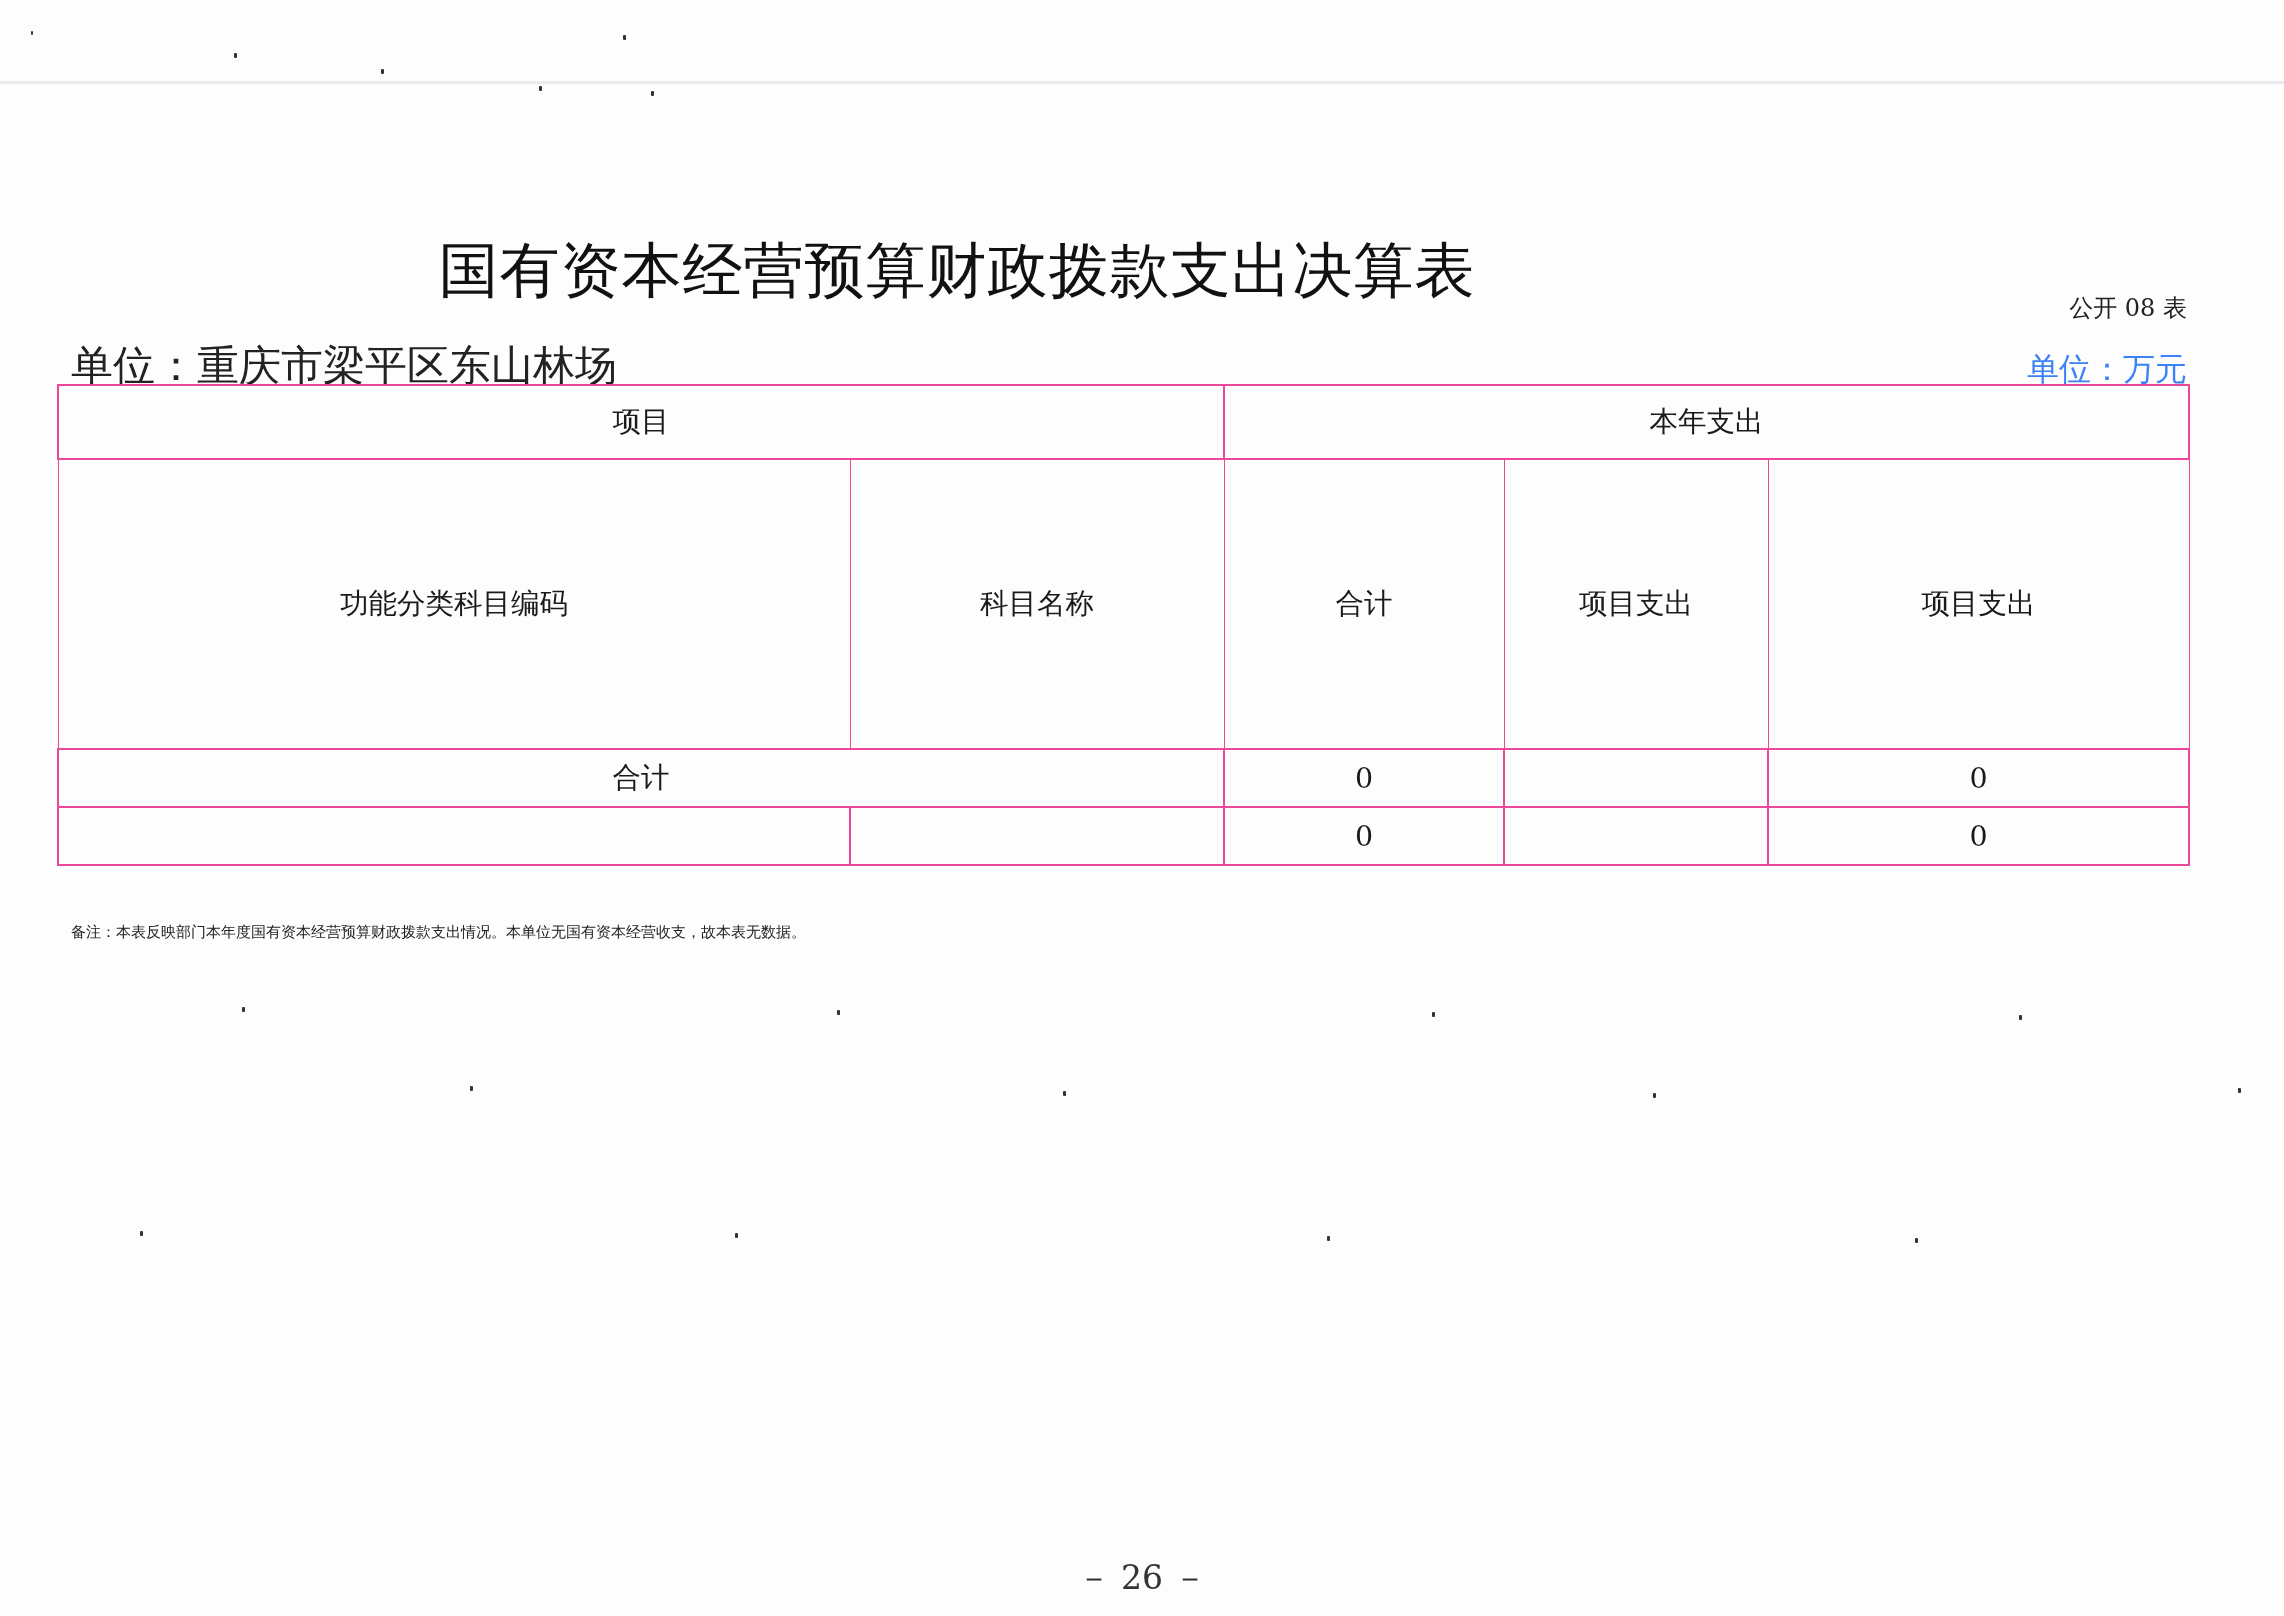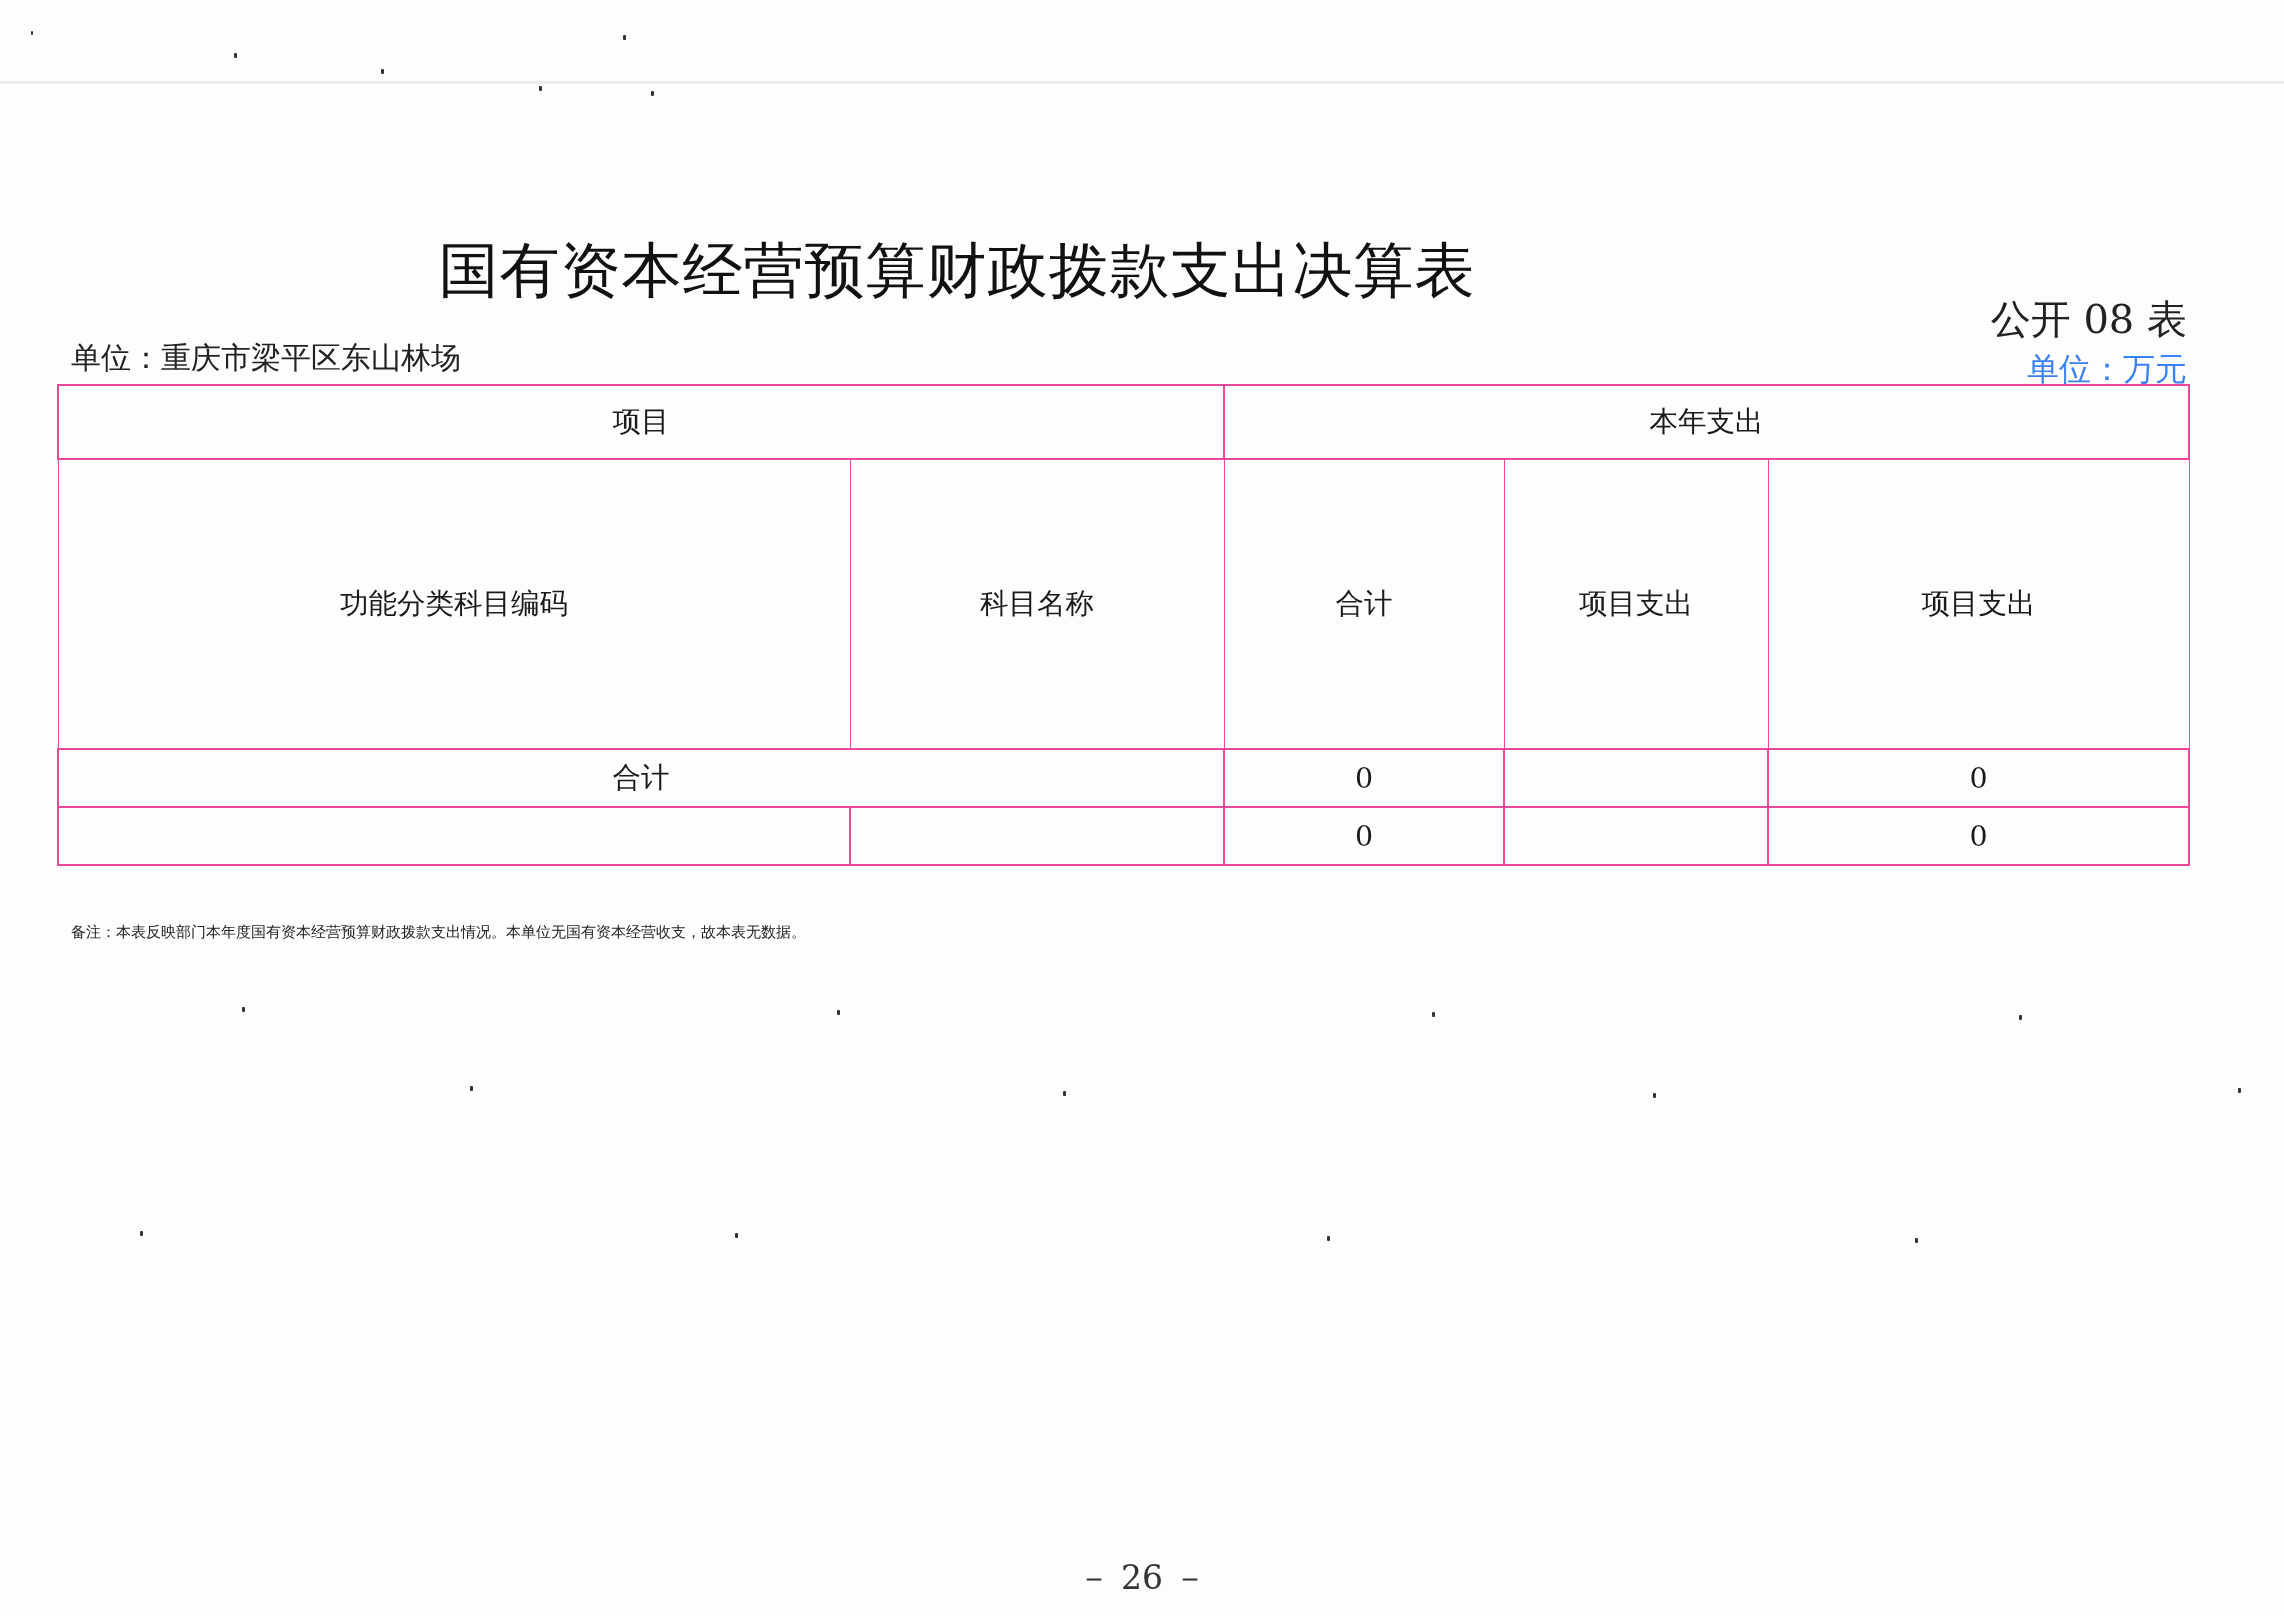--- a/index.html
+++ b/index.html
@@ -21,29 +21,29 @@
   }
   .title {
     position: absolute; left: 0; top: 191px; width: 1914px;
     text-align: center;
     font-family: "DejaVu Sans", "Liberation Sans", sans-serif;
     font-size: 60px; letter-spacing: 1px; color: #111;
     font-weight: normal;
   }
   .form-no {
     position: absolute; right: 97px; top: 292px;
-    font-size: 40px; color: #222;
+    font-size: 24px; color: #222;
   }
   .unit-right {
     position: absolute; right: 97px; top: 348px;
     font-size: 32px; color: #3b82f6;
   }
   .unit-left {
     position: absolute; left: 71px; top: 338px;
-    font-size: 30px; color: #222;
+    font-size: 42px; color: #222;
   }
   table.main {
     position: absolute; left: 57px; top: 384px;
     width: 2131px; border-collapse: collapse;
     table-layout: fixed;
     font-family: "DejaVu Sans", "Liberation Sans", sans-serif;
     font-size: 28.5px; color: #1a1a1a;
   }
   table.main td, table.main th {
     border: 2px solid #ec4899;

